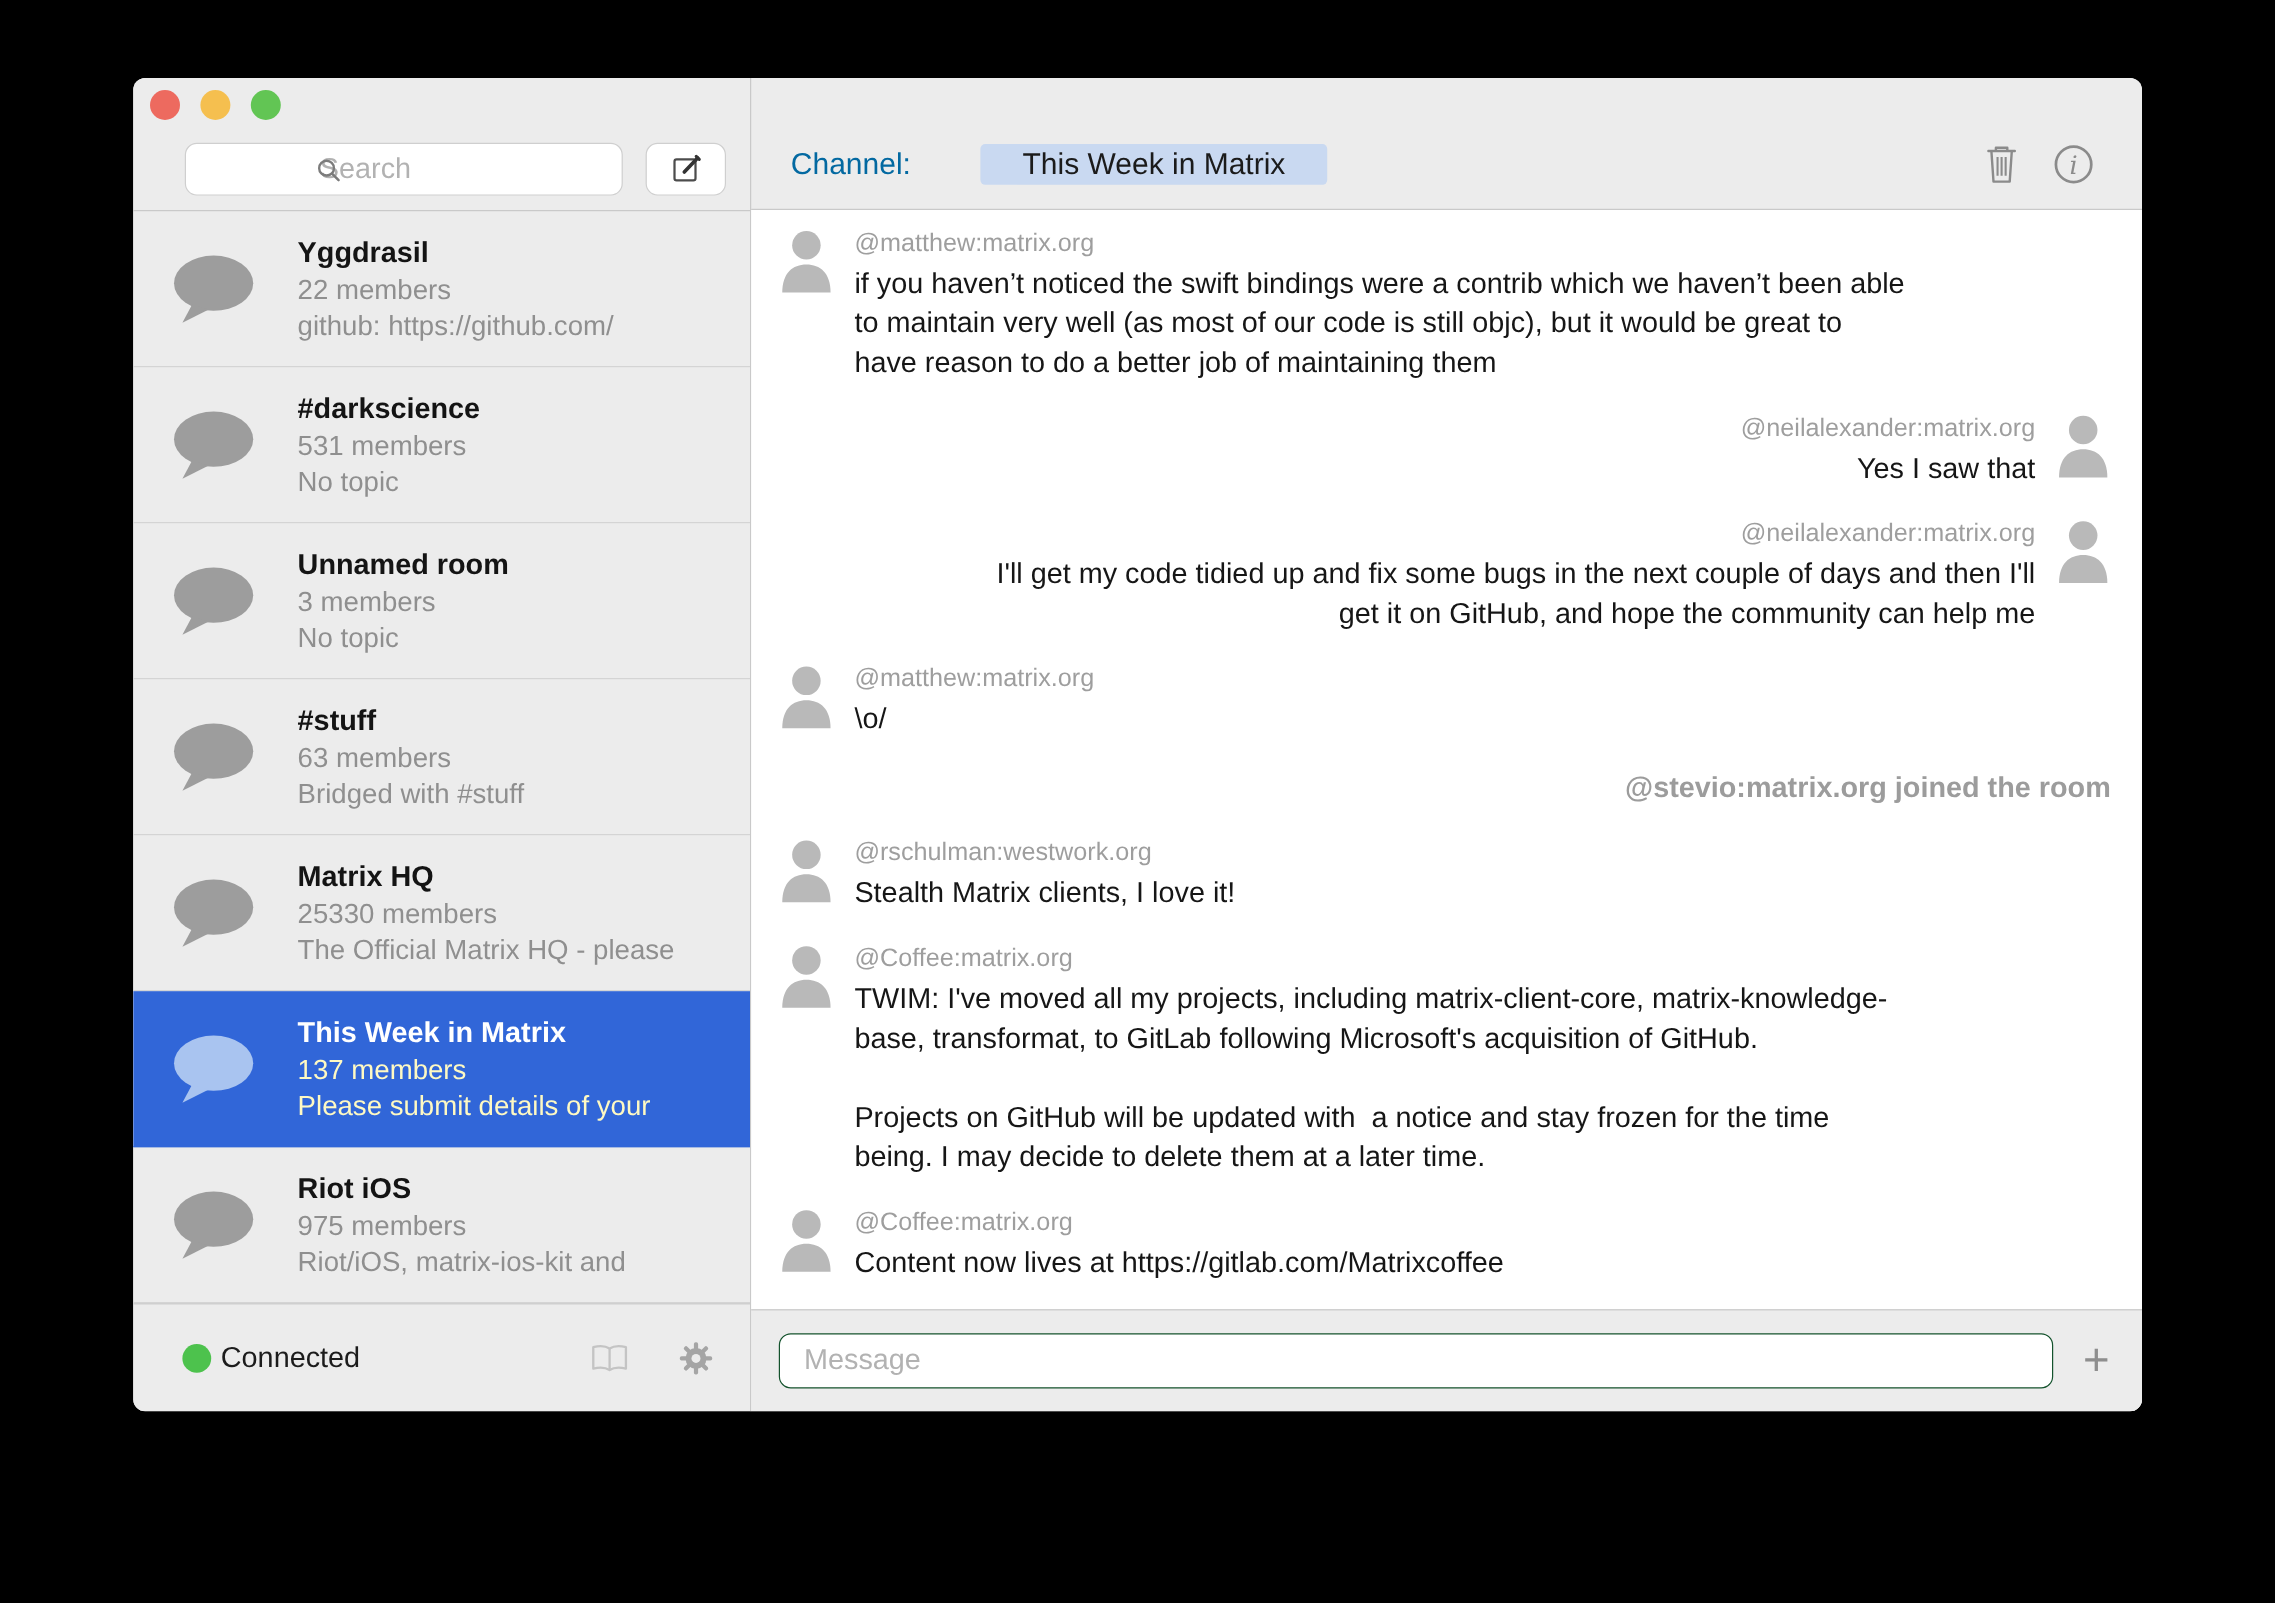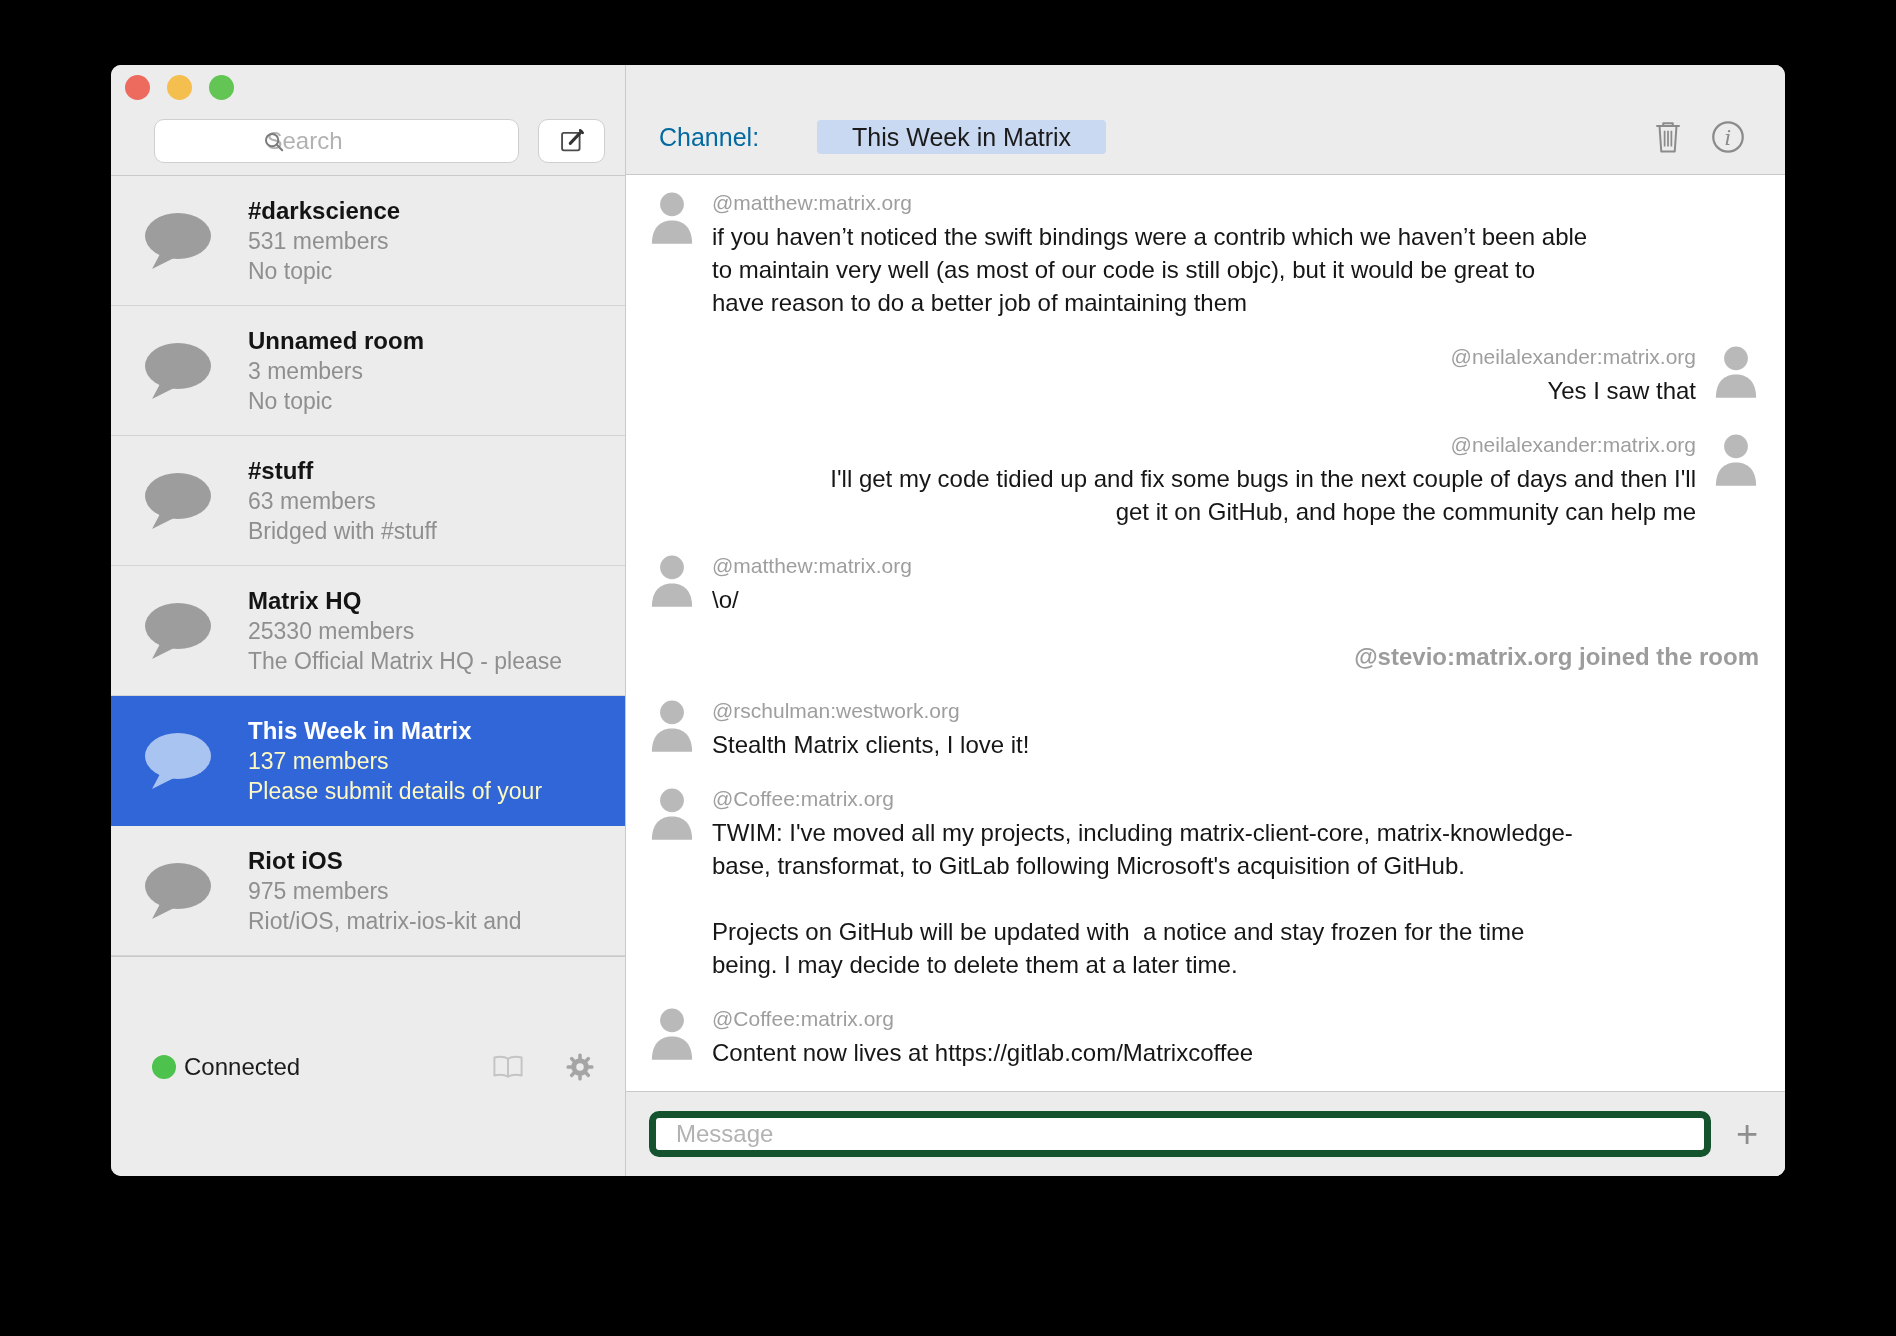--- a/index.html
+++ b/index.html
@@ -79,21 +79,21 @@
   .msg.right .msg-content{text-align:right;}
   .chat-event{
     text-align:right;font-size:24px;font-weight:600;color:#9c9c9c;
     line-height:33px;margin:0 0 24px 0;
   }
   .chat-footer{
     flex:0 0 84px;border-top:1px solid #c9c9c9;background:#ececec;
     display:flex;align-items:center;padding:0 16px 0 23px;gap:14px;
   }
   .message-field{
-    flex:1;height:46px;box-sizing:border-box;background:#fff;border:7px solid #14532d;
+    flex:1;height:46px;box-sizing:border-box;background:#fff;border:1px solid #14532d;
     border-radius:10px;display:flex;align-items:center;padding:0 18px;
   }
   .message-input{
     border:none;outline:none;background:transparent;width:100%;
     font-size:24px;color:#333;font-family:inherit;
   }
   .message-input::placeholder{color:#b2b2b2;}
   .plus-btn{
     width:44px;text-align:center;font-size:38px;color:#8e8e8e;font-weight:300;
     line-height:44px;user-select:none;
@@ -124,20 +124,31 @@
           <svg class="icon" width="28" height="28" viewBox="0 0 24 24">
             <rect x="3.5" y="5" width="15" height="15" rx="1.5" fill="none" stroke="#4c4c4c" stroke-width="1.6"></rect>
             <line x1="10.5" y1="14" x2="20" y2="4" stroke="#333" stroke-width="2.6" stroke-linecap="round"></line>
             <line x1="19" y1="2.8" x2="21.2" y2="5" stroke="#333" stroke-width="2.2" stroke-linecap="round"></line>
           </svg>
         </div>
       </div>
     </div>
 
     <div class="room-list">
+        <div class="room">
+    <svg class="room-avatar" viewBox="0 0 70 60">
+      <ellipse class="bubble" cx="35" cy="25" rx="33" ry="23"></ellipse>
+      <path class="bubble" d="M17 43 L9 58 L31 47 Z"></path>
+    </svg>
+    <div class="room-text">
+      <div class="room-name">Yggdrasil</div>
+      <div class="room-members">22 members</div>
+      <div class="room-topic">github: https://github.com/</div>
+    </div>
+  </div>
         <div class="room">
     <svg class="room-avatar" viewBox="0 0 70 60">
       <ellipse class="bubble" cx="35" cy="25" rx="33" ry="23"></ellipse>
       <path class="bubble" d="M17 43 L9 58 L31 47 Z"></path>
     </svg>
     <div class="room-text">
       <div class="room-name">#darkscience</div>
       <div class="room-members">531 members</div>
       <div class="room-topic">No topic</div>
     </div>

